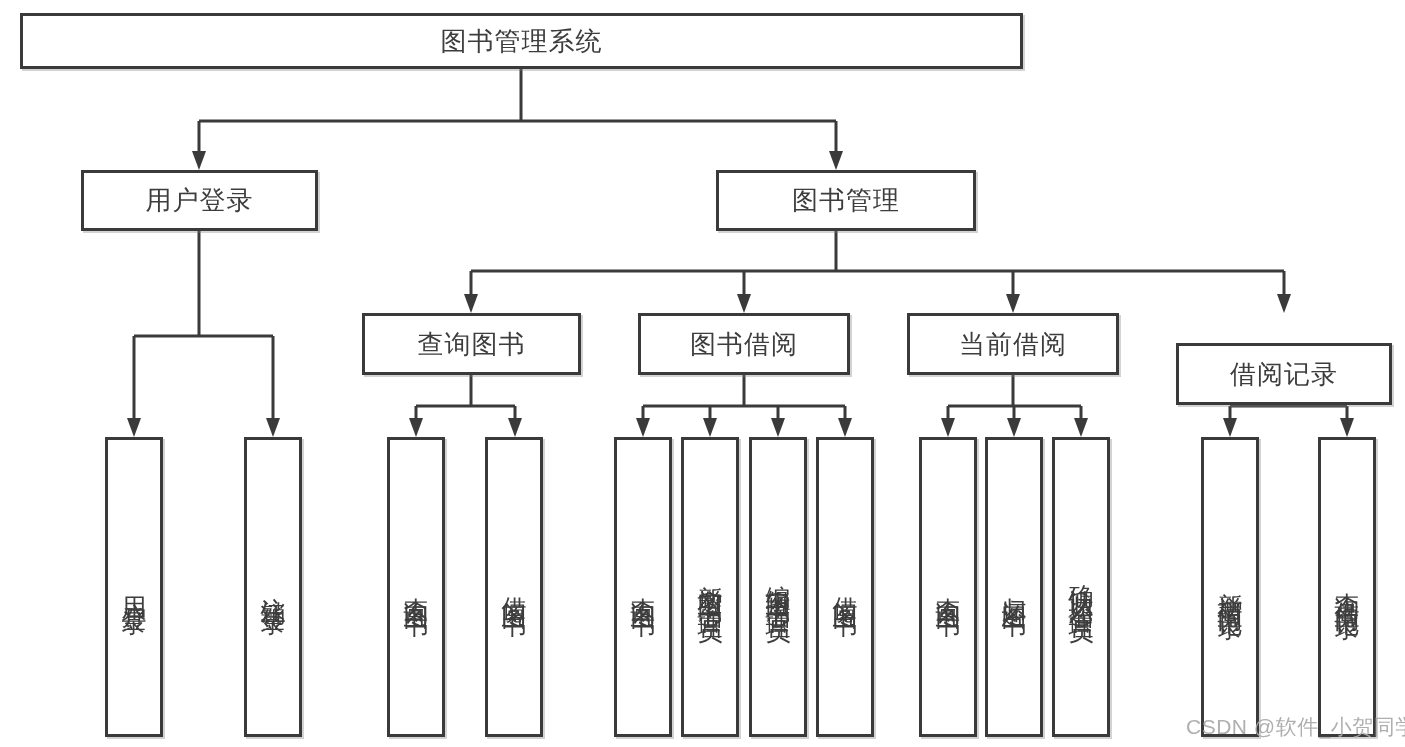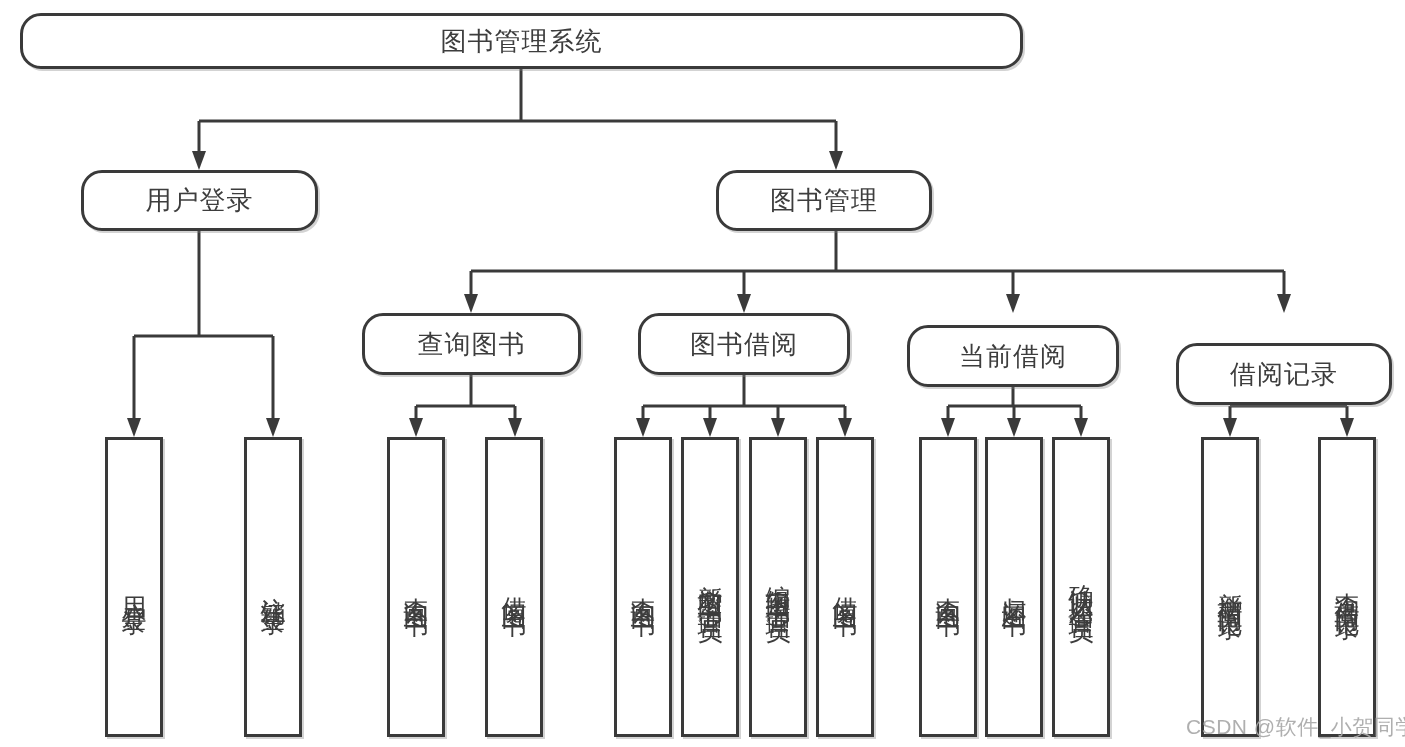--- a/index.html
+++ b/index.html
@@ -32,21 +32,20 @@
     display: flex;
     align-items: center;
     justify-content: center;
     color: #3d3d3d;
     z-index: 2;
   }
   .node.h-label {
     font-size: 26px;
     letter-spacing: 1px;
     white-space: nowrap;
-    border-radius: 21px;
   }
   .node.leaf {
     width: 58px;
     height: 300px;
     top: 437px;
   }
   .node.leaf span {
     writing-mode: vertical-rl;
     text-orientation: mixed;
     font-size: 25px;
@@ -110,31 +109,31 @@
     </g>
   </svg>
 
   <div class="node h-label" style="left:20px; top:13px; width:1003px; height:56px;">
     <span>图书管理系统</span>
   </div>
 
   <div class="node h-label" style="left:81px; top:170px; width:237px; height:61px;">
     <span>用户登录</span>
   </div>
-  <div class="node h-label" style="left:716px; top:170px; width:216px; height:61px;">
+  <div class="node h-label" style="left:716px; top:170px; width:260px; height:61px;">
     <span>图书管理</span>
   </div>
 
   <div class="node h-label" style="left:362px; top:313px; width:219px; height:62px;">
     <span>查询图书</span>
   </div>
   <div class="node h-label" style="left:638px; top:313px; width:212px; height:62px;">
     <span>图书借阅</span>
   </div>
-  <div class="node h-label" style="left:907px; top:313px; width:212px; height:62px;margin-top:12px;">
+  <div class="node h-label" style="left:907px; top:313px; width:212px; height:62px;">
     <span>当前借阅</span>
   </div>
   <div class="node h-label" style="left:1176px; top:313px; width:216px; height:62px;margin-top:30px;">
     <span>借阅记录</span>
   </div>
 
   <div class="node leaf" style="left:105px;">
     <span>用户登录</span>
   </div>
   <div class="node leaf" style="left:244px;">

